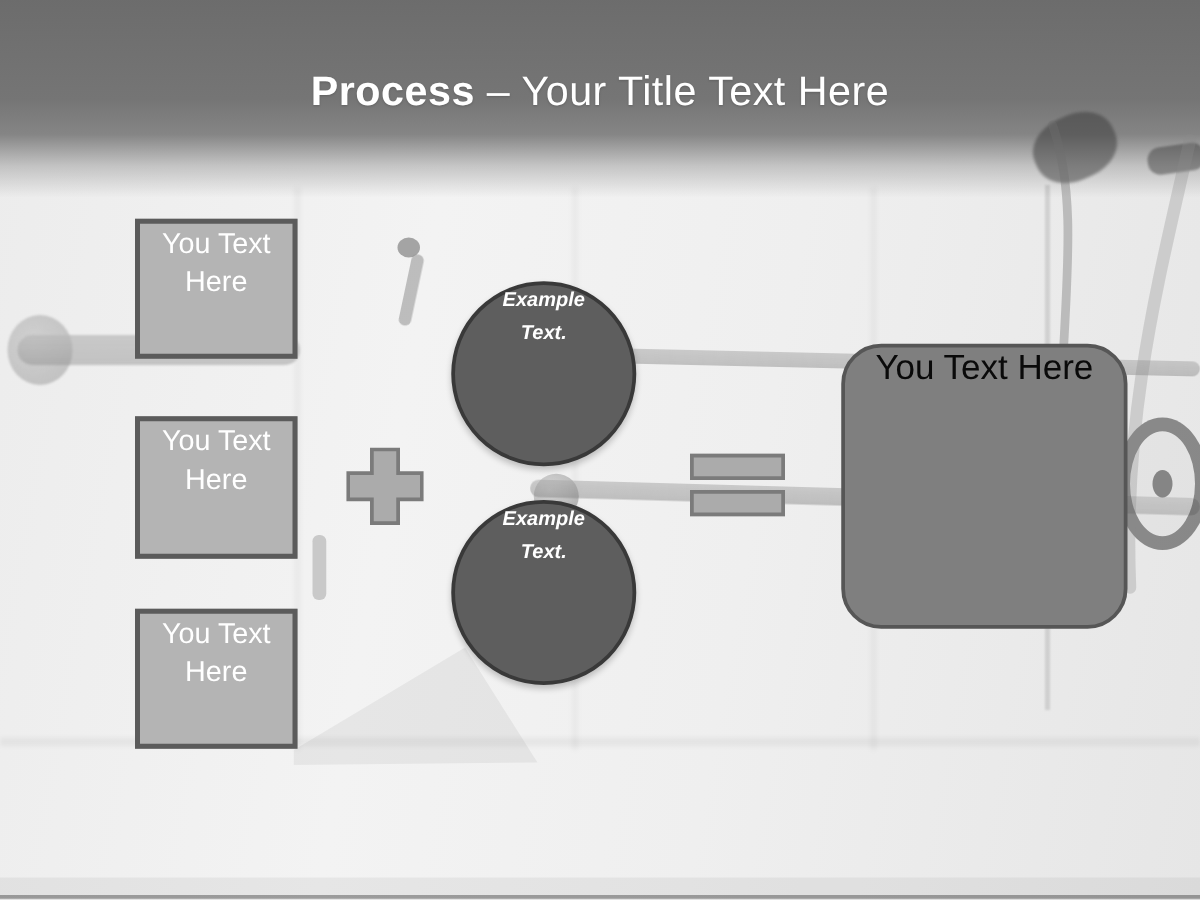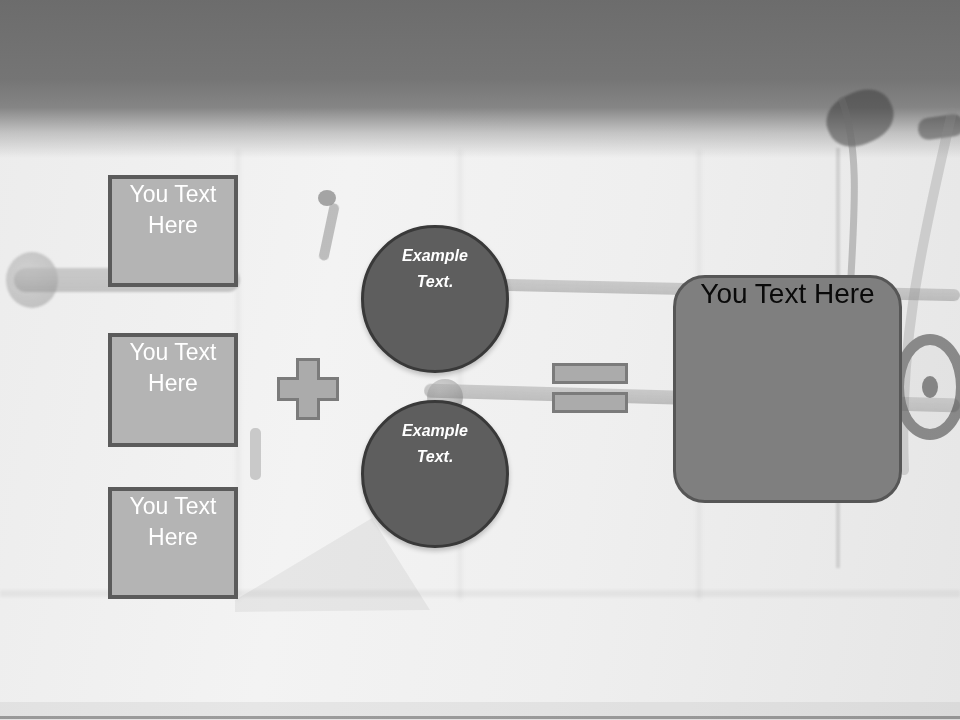--- a/index.html
+++ b/index.html
@@ -68,21 +68,21 @@
     color:#ffffff;font-size:23px;line-height:1.35;
   }
   .input-box.b1{top:175px;} .input-box.b2{top:333px;height:114px;} .input-box.b3{top:487px;}
   .circle{
     left:361px;width:148px;height:148px;border-radius:50%;
     background:#5e5e5e;border:3px solid #393939;
     color:#ffffff;font-weight:bold;font-style:italic;font-size:16px;line-height:1.65;
     box-shadow:0 3px 5px rgba(0,0,0,.22);
   }
   .circle.c1{top:225px;} .circle.c2{top:400px;}
-  .circle .wrap{display:block;width:84px;margin:15px auto;}
+  .circle .wrap{display:block;width:84px;margin:0 auto;}
   .plus-shape{left:277px;top:358px;width:62px;height:62px;}
   .eq-bar{left:552px;width:76px;height:21px;background:#ababab;border:3px solid #7b7b7b;}
   .eq-bar.e1{top:363px;} .eq-bar.e2{top:392px;}
   .result-box{
     left:673px;top:275px;width:229px;height:228px;border-radius:32px;
     background:#7f7f7f;border:3px solid #565656;
     color:#0a0a0a;font-size:28px;
   }
 </style>
 </head>
@@ -112,20 +112,24 @@
     <svg class="hoses" width="960" height="720" viewBox="0 0 960 720">
       <path d="M842,100 C 872,185 836,300 852,470" fill="none" stroke="rgba(110,110,110,.38)" stroke-width="7" stroke-linecap="round"></path>
       <path d="M952,112 C 928,220 898,330 904,470" fill="none" stroke="rgba(140,140,140,.3)" stroke-width="10" stroke-linecap="round"></path>
       <polygon points="235,600 372,518 430,610 235,612" fill="rgba(0,0,0,.05)"></polygon>
     </svg>
     <div class="tub-rim"></div>
     <div class="floor-strip"></div>
     <div class="floor-line"></div>
   </div>
 
+  <div class="title">
+    <span class="bold">Process</span>
+    <span>– Your Title Text Here</span>
+  </div>
 
   <div class="shape input-box b1">
     <span>You Text Here</span>
   </div>
   <div class="shape input-box b2">
     <span>You Text Here</span>
   </div>
   <div class="shape input-box b3">
     <span>You Text Here</span>
   </div>

